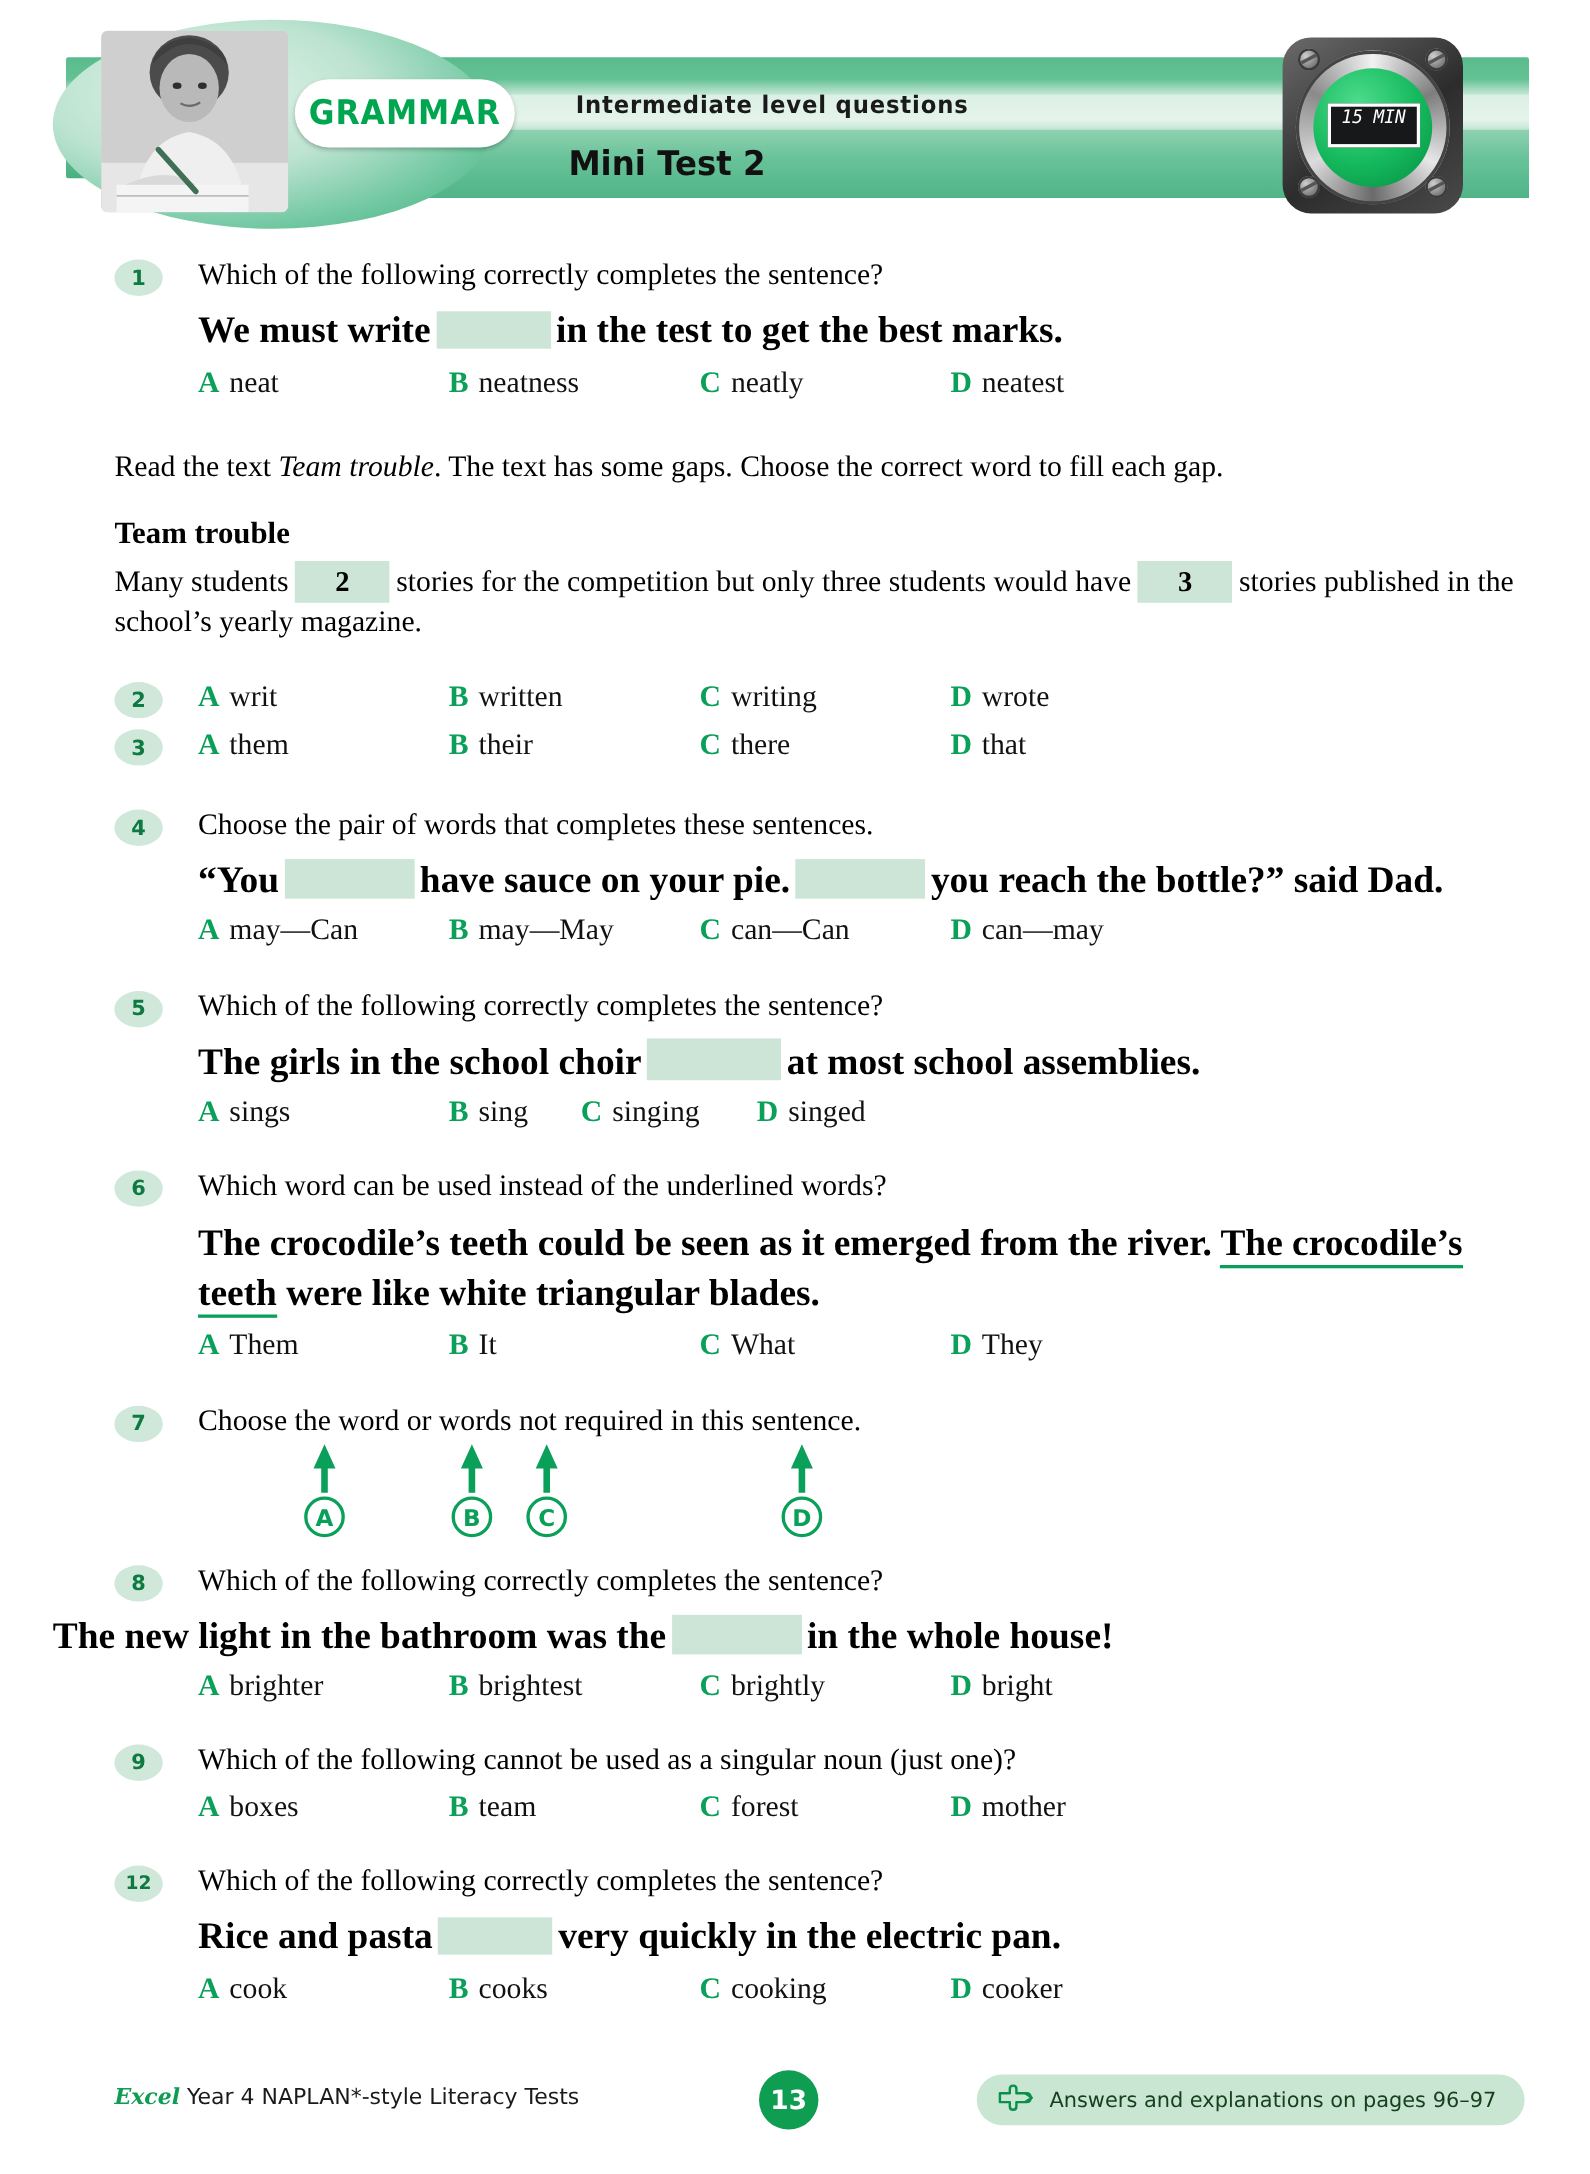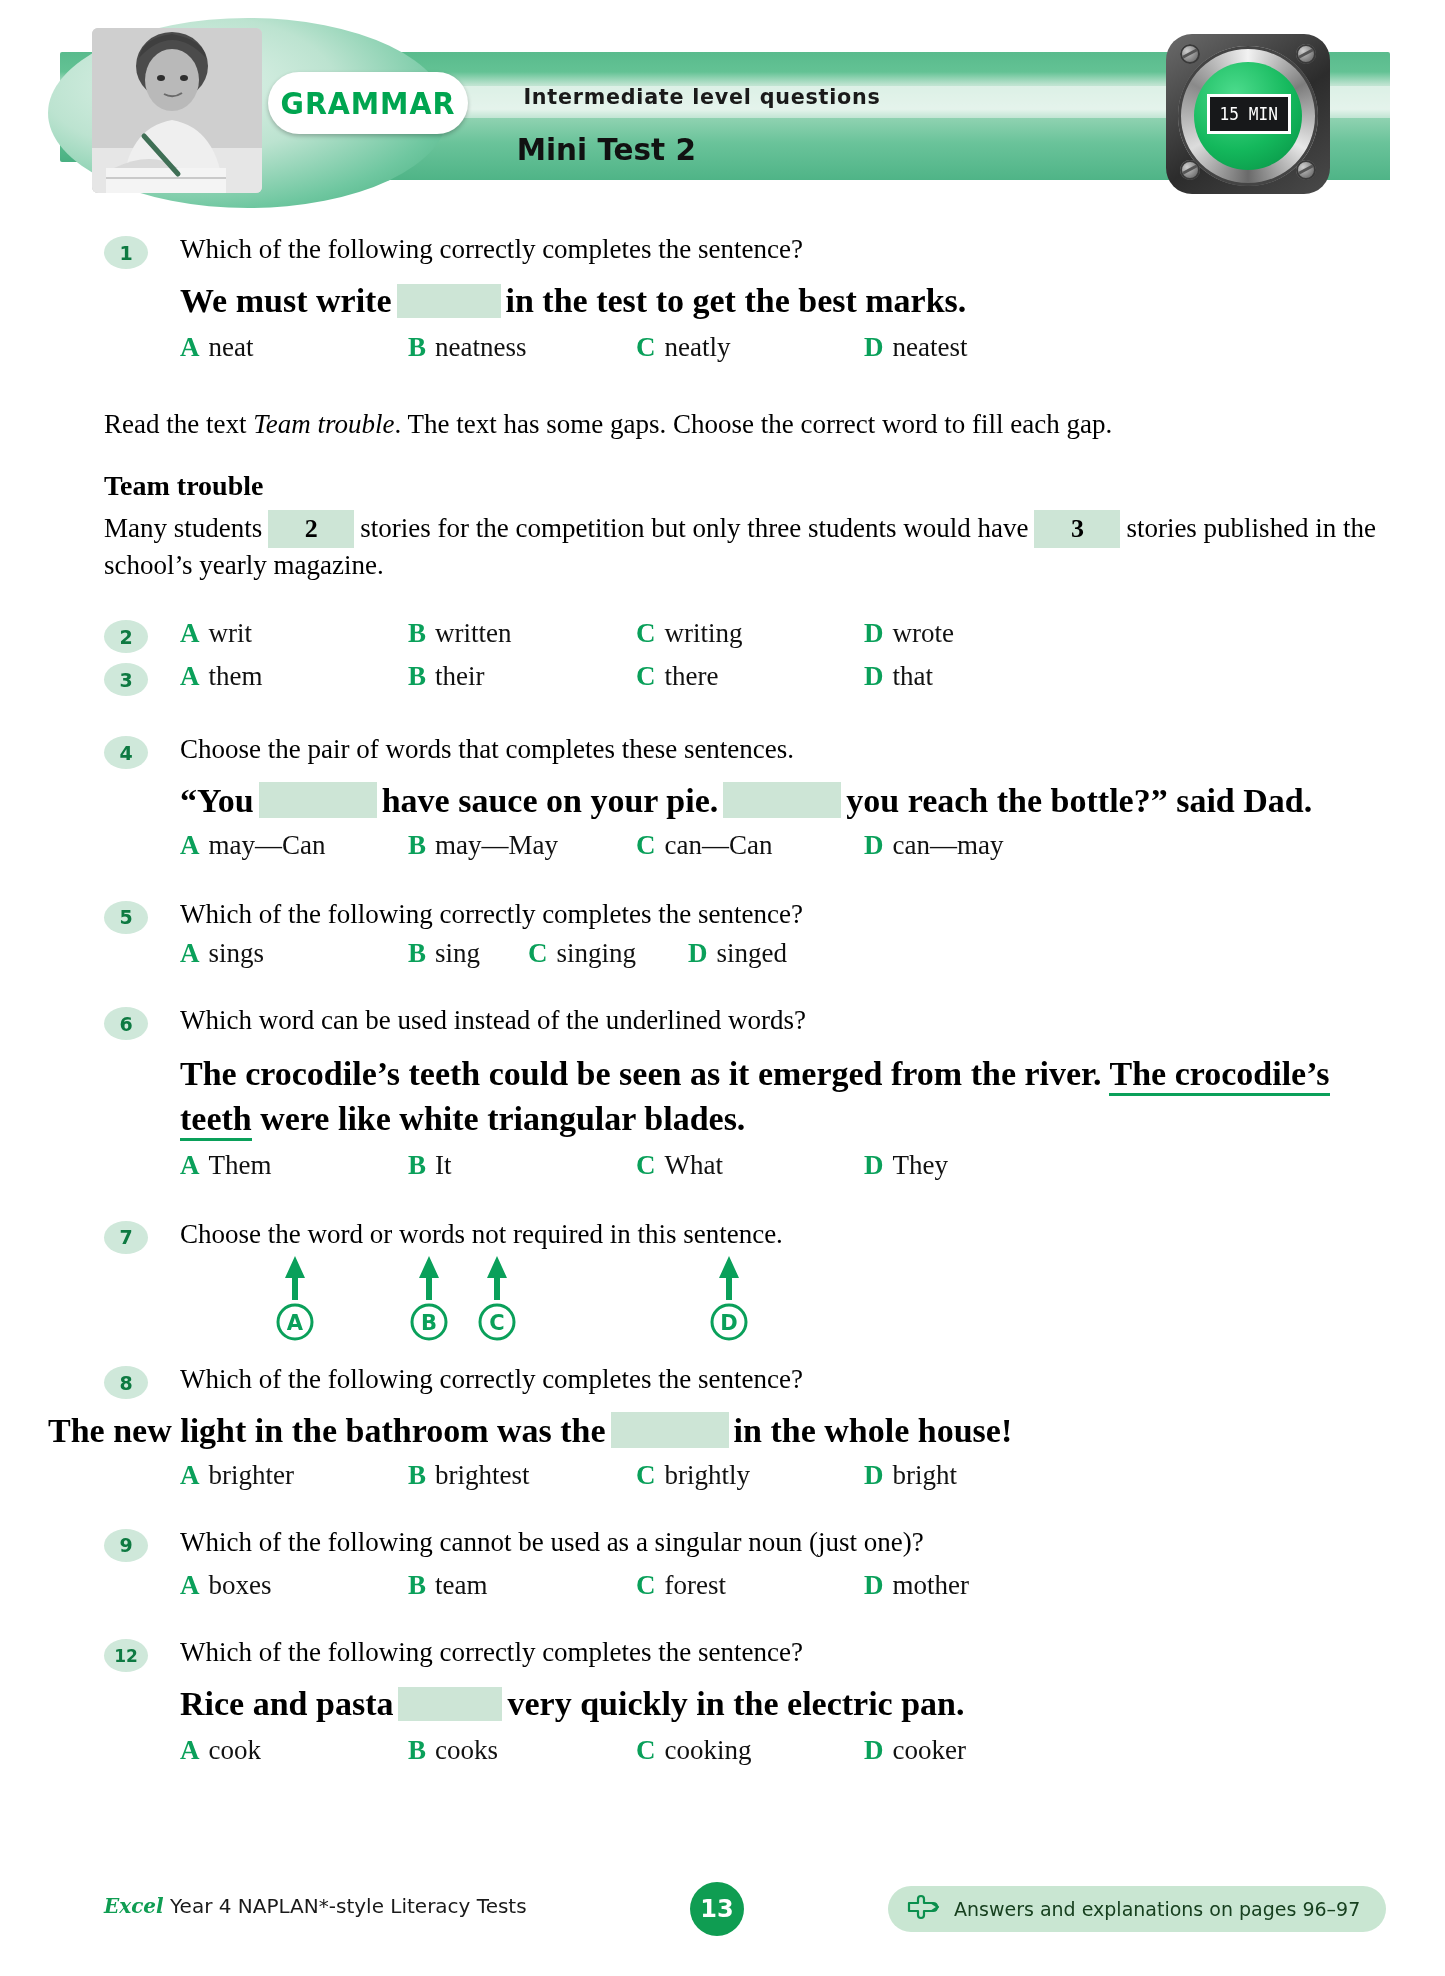--- a/index.html
+++ b/index.html
@@ -99,21 +99,21 @@
   .timer-face {
     position:absolute; left:36px; top:30px; width:108px; height:108px;
     border-radius:50%;
     background:radial-gradient(circle at 38% 30%, #4ddc8d 0%, #14b85c 55%, #068c42 100%);
   }
   .timer-lcd {
     position:absolute; left:49px; top:62px;
     width:84px; height:40px;
     background:#17181a;
     border:3px solid #ffffff;
-    display:flex; align-items:center; justify-content:center;
+    display:flex; align-items:flex-start; justify-content:center;font-style:italic;
   }
   .timer-lcd span {
     font-family:"DejaVu Sans Mono", monospace;
     font-size:17px; color:#ffffff; letter-spacing:0px;
     transform:scaleX(0.95);
   }
   .screw {
     position:absolute; width:20px; height:20px; border-radius:50%;
     background:radial-gradient(circle at 35% 35%,#cfcfcf,#7b7b7b 60%,#4e4e4e);
     box-shadow:inset 0 0 0 2px #3a3a3a;
@@ -398,20 +398,23 @@
       <div class="op">
           <span class="letter">D</span>
           <span class="optxt">can—may</span>
         </div>
     </div>
   </div>
 
   <div class="q" style="margin-top:36px;">
     <div class="qnum" style="top:4px;">5</div>
     <div class="qtext">Which of the following correctly completes the sentence?</div>
+    <div class="qbody" style="margin-top:12px;">
+      <span>The girls in the school choir</span><span class="gap w3"></span><span>at most school assemblies.</span>
+    </div>
     <div class="opts tight" style="margin-top:6px;">
       <div class="op op0">
           <span class="letter">A</span>
           <span class="optxt">sings</span>
         </div>
       <div class="op op1">
           <span class="letter">B</span>
           <span class="optxt">sing</span>
         </div>
       <div class="op op2">

